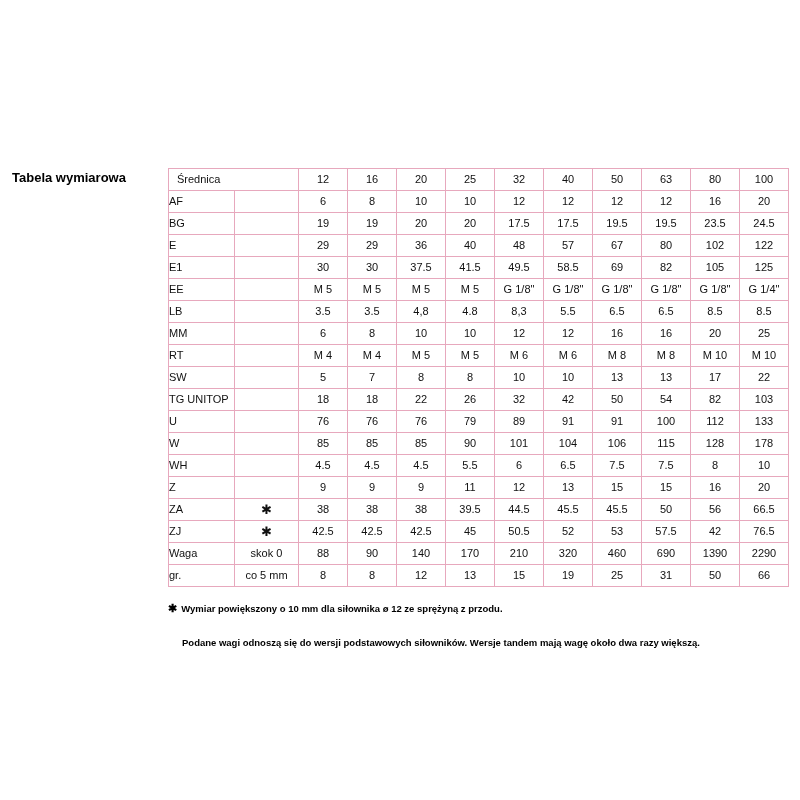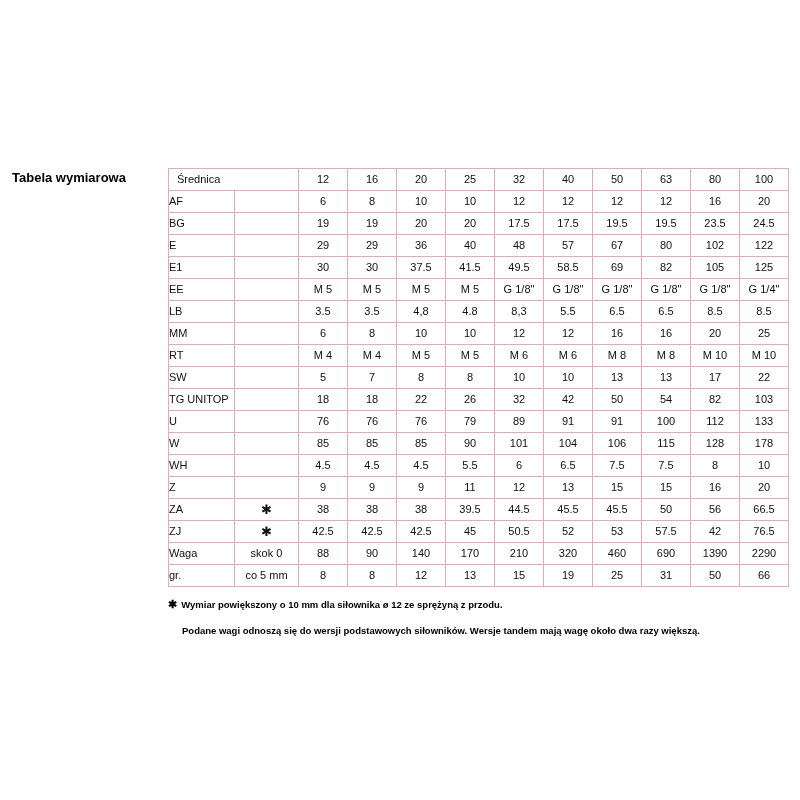--- a/index.html
+++ b/index.html
@@ -70,21 +70,21 @@
     line-height: 21px;
   }
   #footnotes {
     position: absolute;
     left: 168px;
     top: 598px;
     width: 625px;
     font-size: 9.5px;
     font-weight: bold;
     color: #000000;
-    line-height: 12px;
+    line-height: 20px;
   }
   #footnote1 {
     position: relative;
     padding-left: 0;
     white-space: nowrap;
   }
   #footnote1 .fstar {
     font-size: 11px;
     margin-right: 4px;
   }

